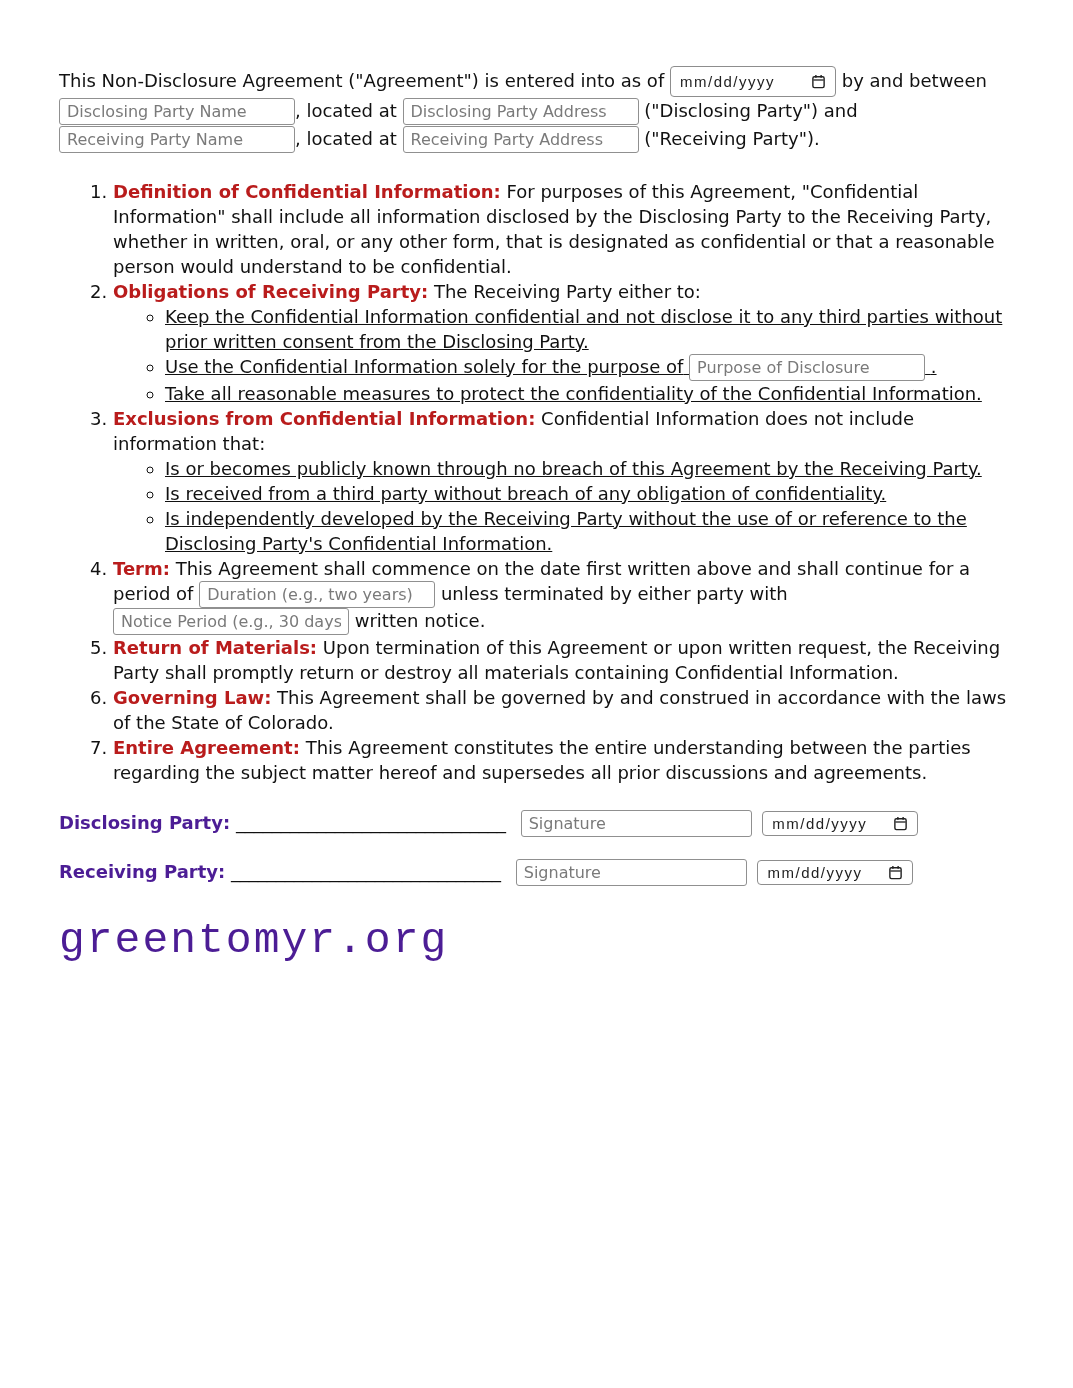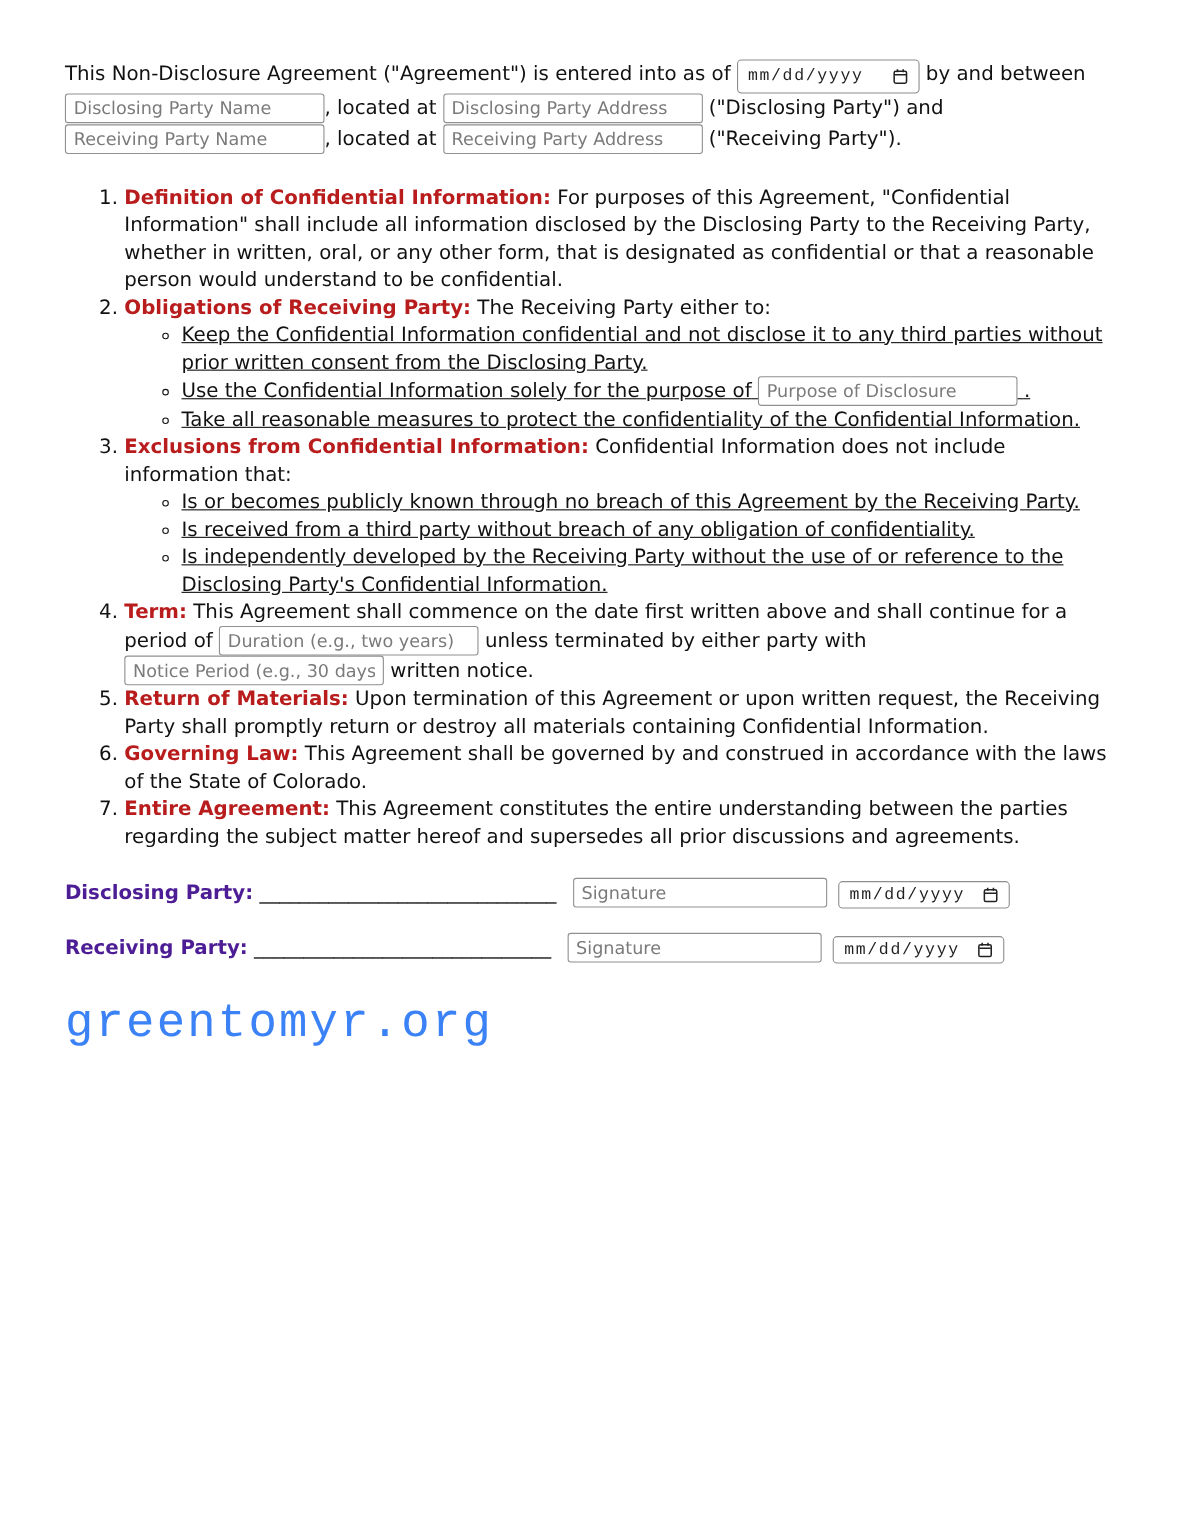--- a/index.html
+++ b/index.html
@@ -15,21 +15,21 @@
   }
   h1.doc-title {
     font-size: 40px;
     line-height: 1.3;
     font-weight: bold;
     margin: 0 0 30px 0;
     color: #000;
     letter-spacing: -0.5px;
   }
   p { font-size: 18px; line-height: 1.42; margin: 24px 0; }
-  p.intro { line-height: 1.56; margin-top: 0; }
+  p.intro { line-height: 1.56; margin-top: 12px; }
 
   
   input.text-input {
     font-family: "DejaVu Sans", sans-serif;
     font-size: 16px;
     color: #1d4ed8;
     border: 1px solid #909090;
     border-radius: 3px;
     background: #fff;
     padding: 3px 7px;
@@ -47,21 +47,21 @@
     justify-content: space-between;
     width: 146px;
     border: 1px solid #8d8d8d;
     border-radius: 4px;
     background: #fff;
     padding: 3px 9px;
     vertical-align: baseline;
     cursor: default;
   }
   .date-input .date-text {
-    font-family: Liberation Mono, monospace;
+    font-family: Liberation Sans, sans-serif;
     font-size: 15px;
     letter-spacing: 1.5px;
     color: #1f1f1f;
     white-space: nowrap;
   }
   .cal-icon { flex: 0 0 auto; }
 
   
   ol.terms {
     margin: 25px 0;
@@ -88,21 +88,21 @@
   .sig-line { letter-spacing: 0; color: #111; }
   .sig-row .text-input { margin-left: 9px; }
   .sig-row .date-input { margin-left: 5px; width: 136px; }
 
   .witness { margin-top: 26px; margin-bottom: 26px; }
 
   .watermark {
     margin-top: 30px;
     font-family: "Liberation Mono", monospace;
     font-size: 43px;
-    color: #3b82f6;
+    color: #4c1d95;
     letter-spacing: 2px;
   }
 </style>
 </head>
 <body>
 
 <main class="doc">
 
 
   <p class="intro"><span>This Non-Disclosure Agreement ("Agreement") is entered into as of</span>

